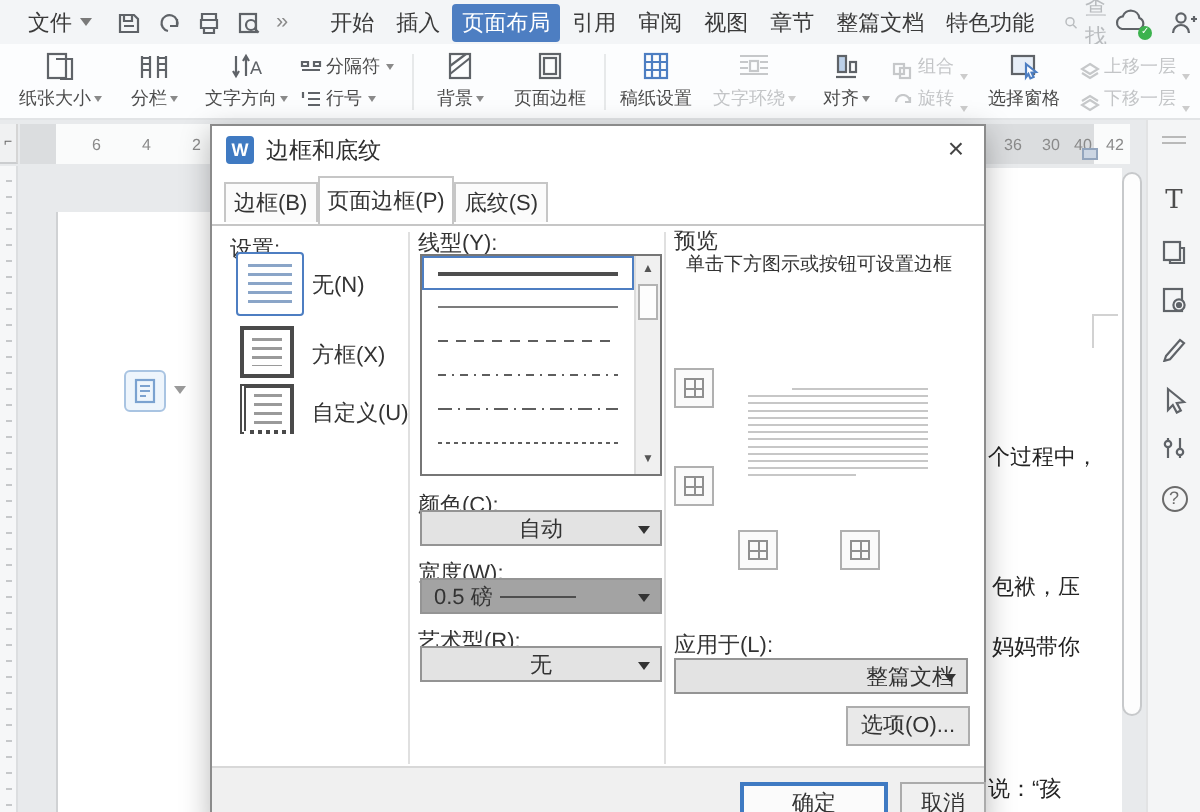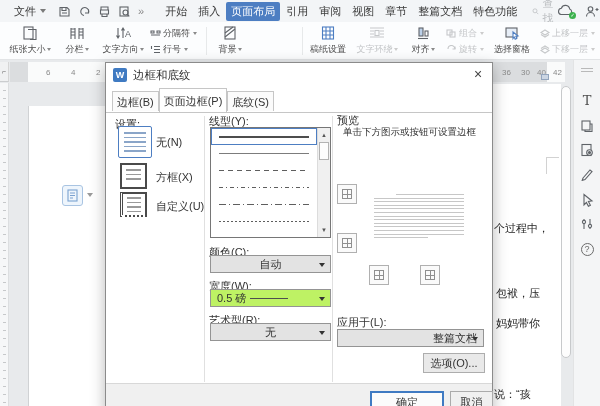--- a/index.html
+++ b/index.html
@@ -23,21 +23,21 @@
   .search-box { display:flex; align-items:center; gap:3px; color:#b9bcbf; margin-left:10px; }
   .mb-right { margin-left:auto; display:flex; align-items:center; gap:11px; margin-right:9px; }
 
   
   .ribbon { position:absolute; top:22px; left:0; width:600px; height:38px; background:#fcfdfe;
             border-bottom:1px solid #e2e4e6; }
   .rbtn { position:absolute; top:2px; text-align:center; font-size:9px; color:#4c4c4c; }
   .rbtn svg { display:block; margin:1px auto 1px; }
   .rlabel { white-space:nowrap; }
   .rsmall { position:absolute; font-size:9px; color:#4c4c4c; white-space:nowrap; display:flex; align-items:center; gap:2px; }
-  .dis { color:#c3c5c7; }
+  .dis { color:#c3c5c7;align-items:flex-end; }
   .rsep { position:absolute; top:5px; width:1px; height:28px; background:#e7e9ea; }
   .rcaret { display:inline-block; width:0; height:0; border-left:2.5px solid transparent; border-right:2.5px solid transparent; border-top:3px solid #8a8a8a; vertical-align:middle; margin-left:1px; }
   .dis .rcaret { border-top-color:#ccc; }
 
   
   .ruler { position:absolute; top:62px; left:10px; width:555px; height:20px; border-bottom:1px solid #cbcdcf; font-size:8px; color:#8a8a8a; }
   .rseg { position:absolute; top:0; height:20px; }
   .rnum { position:absolute; top:6px; }
   .corner-box { position:absolute; top:62px; left:0; width:9px; height:20px; background:#f0f1f2; border-right:1px solid #d5d5d5; border-bottom:1px solid #cbcdcf; font-size:7px; color:#666; text-align:center; line-height:20px; }
   .vruler { position:absolute; top:83px; left:0; width:9px; height:323px; background:
@@ -89,21 +89,21 @@
   .ln-dashdot { height:1px; background:repeating-linear-gradient(90deg,#5e5e5e 0 4px, transparent 4px 7px, #5e5e5e 7px 8px, transparent 8px 11px); }
   .ln-ldashdot { height:1px; background:repeating-linear-gradient(90deg,#5e5e5e 0 7px, transparent 7px 10px, #5e5e5e 10px 11px, transparent 11px 14px); }
   .ln-fine { height:1px; background:repeating-linear-gradient(90deg,#5e5e5e 0 2px, transparent 2px 4px); }
   .ls-scroll { position:absolute; top:0; right:0; bottom:0; width:13px; background:#f0f0f0; border-left:1px solid #dcdcdc; }
   .ls-arrow { position:absolute; left:0; width:12px; height:12px; text-align:center; font-size:6px; color:#555; line-height:12px; }
   .ls-thumb { position:absolute; top:14px; left:1px; width:10px; height:18px; background:#fdfdfd; border:1px solid #b3b3b3; }
 
   .ddl { position:absolute; height:18px; border:1px solid #949494; display:flex; align-items:center; padding:0 6px; }
   .ddl .dcaret { position:absolute; right:5px; top:7px; width:0; height:0; border-left:3.5px solid transparent; border-right:3.5px solid transparent; border-top:4px solid #333; }
   .ddl-gray { background:#e3e3e3; justify-content:center; }
-  .ddl-white { background:#bef264; }
+  .ddl-white { background:#a3a3a3; }
   .wline { display:inline-block; width:38px; height:1px; background:#4e4e4e; margin-left:4px; }
 
   .pbtn { position:absolute; width:20px; height:20px; border:1px solid #b0b0b0; background:#fafafa; }
   .pbtn .grid { position:absolute; left:4px; top:4px; width:10px; height:10px; border:1px solid #8f8f8f;
         background: linear-gradient(#8f8f8f,#8f8f8f) center/10px 1px no-repeat,
                     linear-gradient(#8f8f8f,#8f8f8f) center/1px 10px no-repeat; }
   .pv-lines { position:absolute; top:131px; left:268px; width:90px; height:47px;
               background:repeating-linear-gradient(180deg,#c7c7c7 0 1px, transparent 1px 3.6px); }
   .pv-patch { position:absolute; background:#fff; }
 
@@ -217,20 +217,27 @@
         <span class="rcaret"></span>
     </div>
     <div class="rsep" style="left:206px"></div>
     <div class="rbtn" style="left:210px;width:40px">
       <svg width="16" height="17" viewBox="0 0 16 17">
           <rect x="3" y="2" width="10" height="12"></rect>
           <path d="M3 12L13 4M3 8l8-6"></path>
         </svg>
       <div class="rlabel"><span>背景</span><span class="rcaret"></span></div>
     </div>
+    <div class="rbtn" style="left:252px;width:46px">
+      <svg width="16" height="17" viewBox="0 0 16 17">
+          <rect x="3" y="2" width="10" height="12"></rect>
+          <rect x="5" y="4" width="6" height="8"></rect>
+        </svg>
+      <div class="rlabel"><span>页面边框</span></div>
+    </div>
     <div class="rsep" style="left:302px"></div>
     <div class="rbtn" style="left:306px;width:44px">
       <svg class="blue" width="16" height="17" viewBox="0 0 16 17">
           <rect x="2.5" y="2" width="11" height="12"></rect>
           <path d="M2.5 6h11M2.5 10h11M6 2v12M10 2v12"></path>
         </svg>
       <div class="rlabel"><span>稿纸设置</span></div>
     </div>
     <div class="rbtn dis" style="left:352px;width:50px">
       <svg class="gray" width="18" height="17" viewBox="0 0 18 17">

